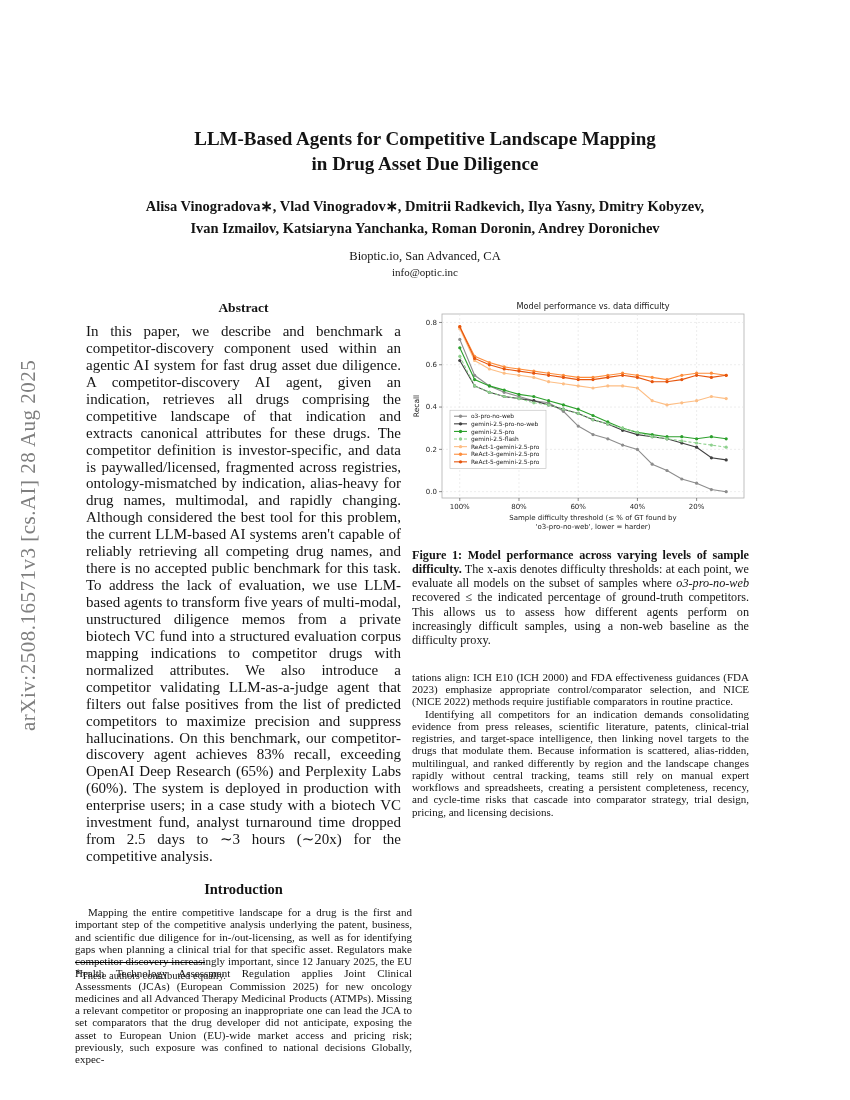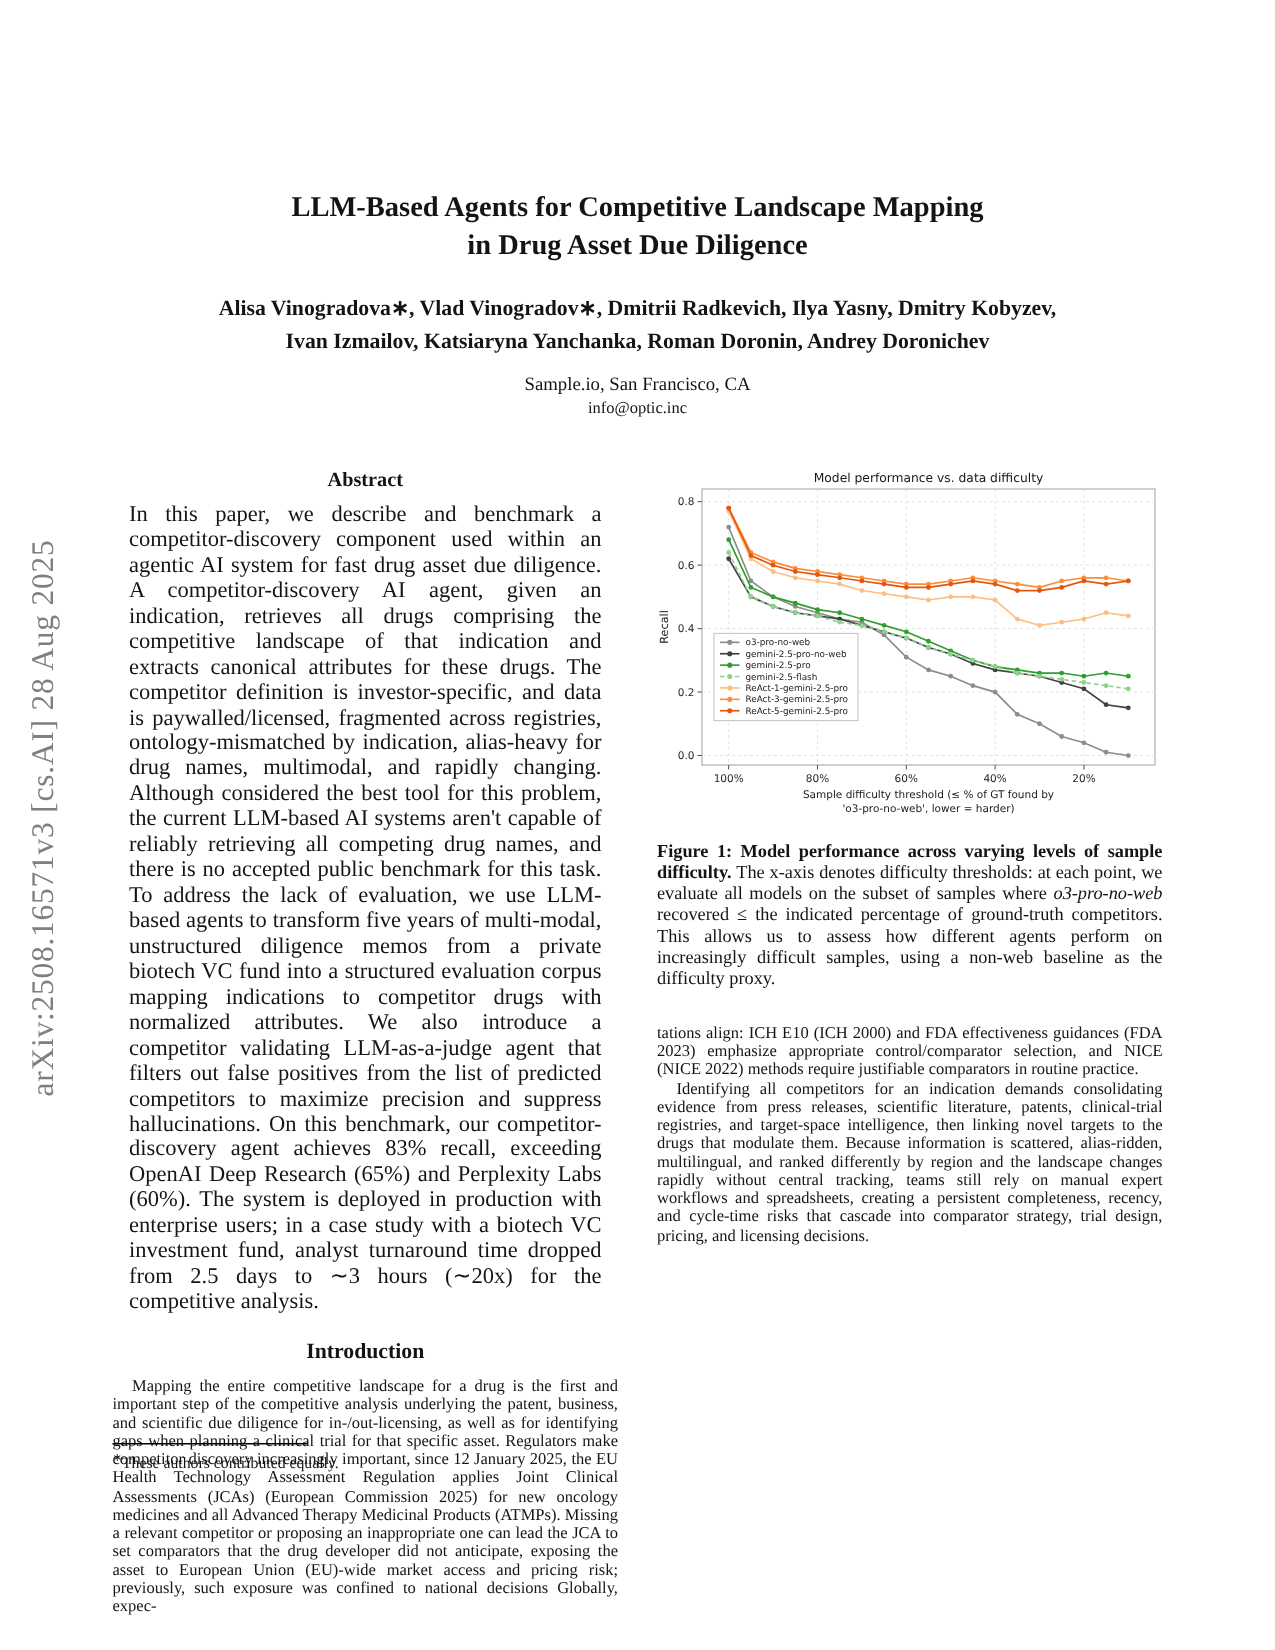--- a/index.html
+++ b/index.html
@@ -25,21 +25,21 @@
     text-align:center;
     white-space:nowrap;
     font-family:"Liberation Serif", serif;
   }
   .header { position:absolute; top:126px; left:0; width:850px; text-align:center; }
   .title { font-size:19px; font-weight:bold; line-height:1.32; }
   .authors { margin-top:20px; font-size:14.5px; font-weight:bold; line-height:1.5; }
   .affiliation { margin-top:9px; font-size:12.5px; }
   .email { margin-top:2px; font-size:11px; }
 
-  .columns { position:absolute; top:312px; left:75px; width:700px; display:flex; gap:26px; }
+  .columns { position:absolute; top:300px; left:75px; width:700px; display:flex; }
   .col { width:337px; }
 
   .abstract-heading { text-align:center; font-weight:bold; font-size:13.5px; margin-bottom:7px; }
   .abstract-body {
     font-size:15px; line-height:1.13; text-align:justify;
     padding:0 11px;
   }
   .section-heading { text-align:center; font-weight:bold; font-size:14.5px; margin:16px 0 8px 0; }
   .body-par { font-size:11px; line-height:1.115; text-align:justify; }
   .indent { text-indent:13px; }
@@ -68,21 +68,21 @@
 
   <div class="header">
     <div class="title">
       <span>LLM-Based Agents for Competitive Landscape Mapping</span><br>
       <span>in Drug Asset Due Diligence</span>
     </div>
     <div class="authors">
       <span>Alisa Vinogradova∗, Vlad Vinogradov∗, Dmitrii Radkevich, Ilya Yasny, Dmitry Kobyzev,</span><br>
       <span>Ivan Izmailov, Katsiaryna Yanchanka, Roman Doronin, Andrey Doronichev</span>
     </div>
-    <div class="affiliation">Sample.io, San Francisco, CA</div>
+    <div class="affiliation">Bioptic.io, San Advanced, CA</div>
     <div class="email">info@optic.inc</div>
   </div>
 
   <div class="columns">
 
     <div class="col">
       <div>
         <div class="abstract-heading">Abstract</div>
         <p class="abstract-body">In this paper, we describe and benchmark a competitor-discovery component used within an agentic AI system for fast drug asset due diligence. A competitor-discovery AI agent, given an indication, retrieves all drugs comprising the competitive landscape of that indication and extracts canonical attributes for these drugs. The competitor definition is investor-specific, and data is paywalled/licensed, fragmented across registries, ontology-mismatched by indication, alias-heavy for drug names, multimodal, and rapidly changing. Although considered the best tool for this problem, the current LLM-based AI systems aren't capable of reliably retrieving all competing drug names, and there is no accepted public benchmark for this task. To address the lack of evaluation, we use LLM-based agents to transform five years of multi-modal, unstructured diligence memos from a private biotech VC fund into a structured evaluation corpus mapping indications to competitor drugs with normalized attributes. We also introduce a competitor validating LLM-as-a-judge agent that filters out false positives from the list of predicted competitors to maximize precision and suppress hallucinations. On this benchmark, our competitor-discovery agent achieves 83% recall, exceeding OpenAI Deep Research (65%) and Perplexity Labs (60%). The system is deployed in production with enterprise users; in a case study with a biotech VC investment fund, analyst turnaround time dropped from 2.5 days to ∼3 hours (∼20x) for the competitive analysis.</p>
       </div>

